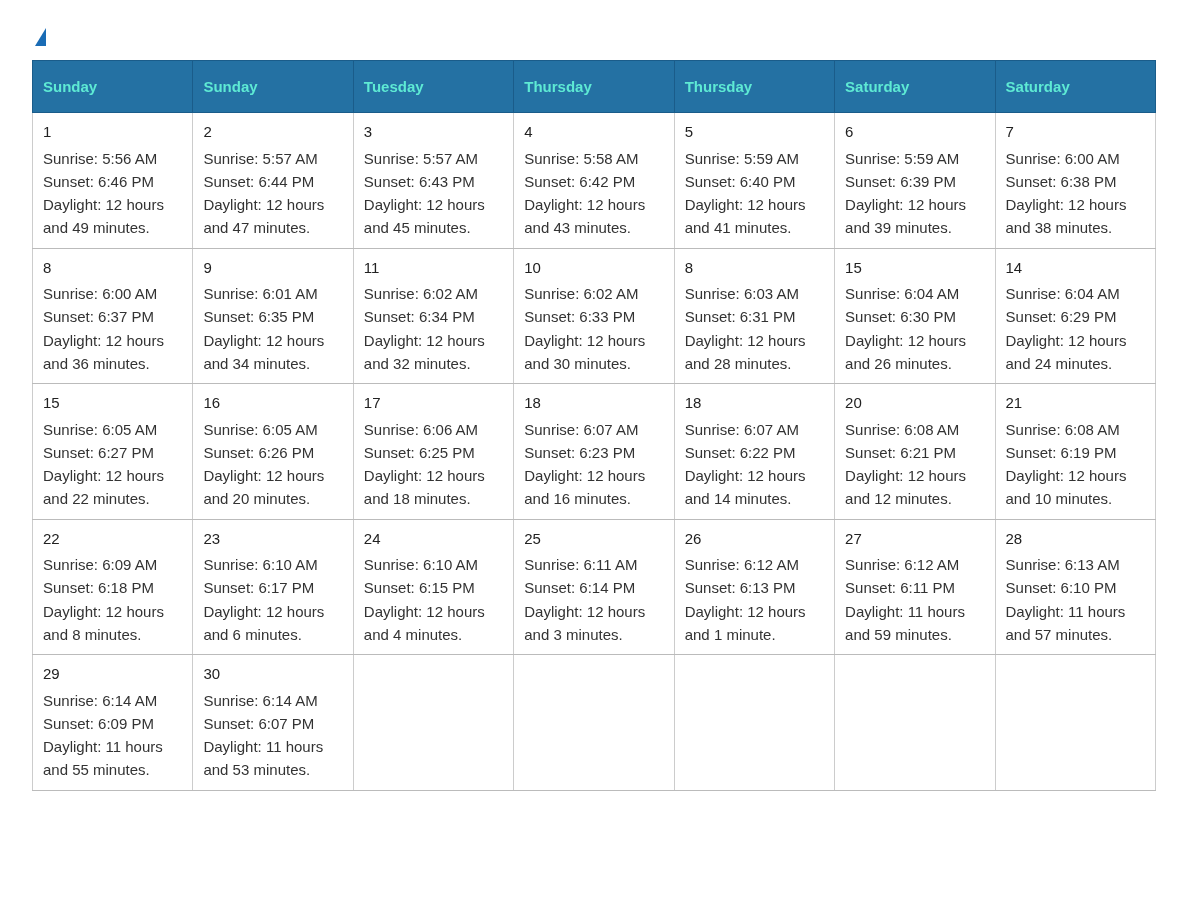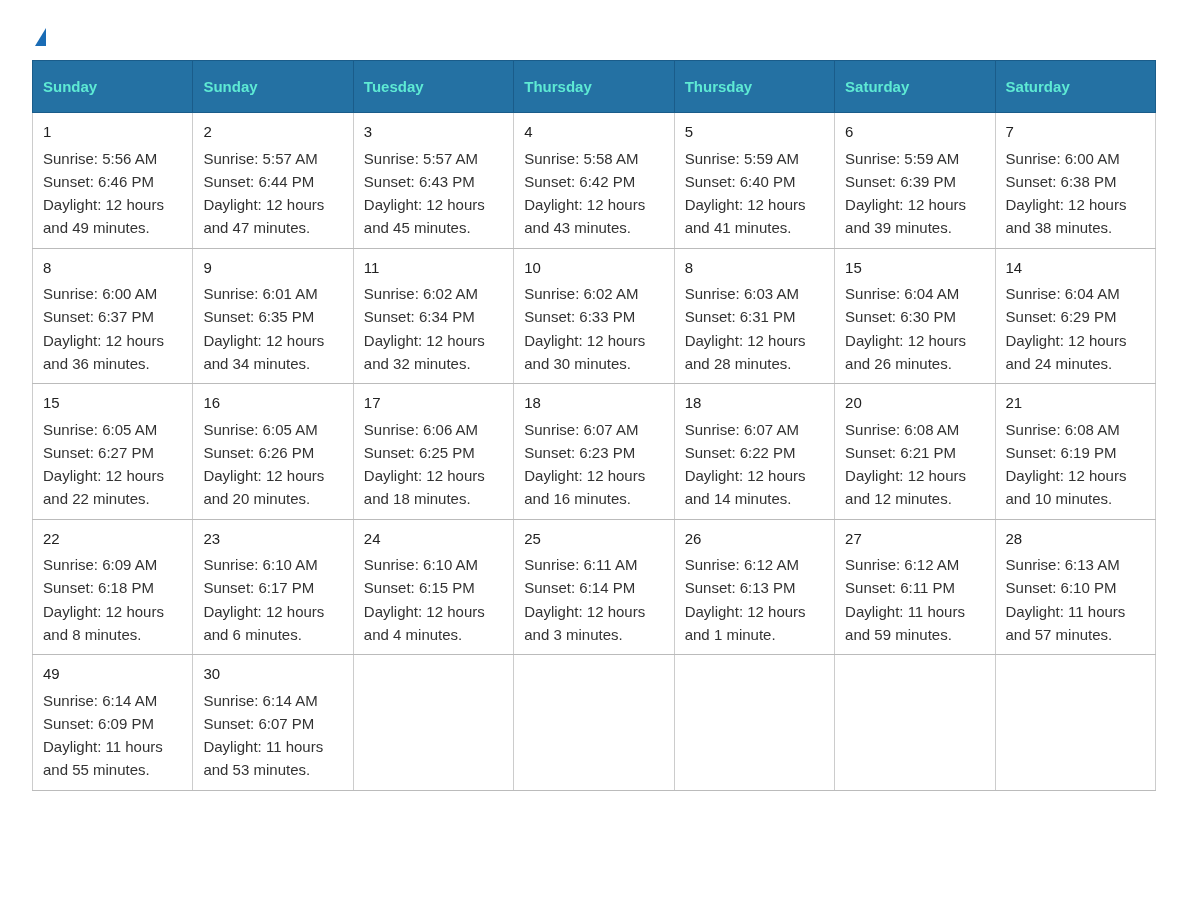--- a/index.html
+++ b/index.html
@@ -164,21 +164,21 @@
       <tr>
         <td><span class="day-num">22</span><span class="day-info">Sunrise: 6:09 AM<br>Sunset: 6:18 PM<br>Daylight: 12 hours<br>and 8 minutes.</span></td>
         <td><span class="day-num">23</span><span class="day-info">Sunrise: 6:10 AM<br>Sunset: 6:17 PM<br>Daylight: 12 hours<br>and 6 minutes.</span></td>
         <td><span class="day-num">24</span><span class="day-info">Sunrise: 6:10 AM<br>Sunset: 6:15 PM<br>Daylight: 12 hours<br>and 4 minutes.</span></td>
         <td><span class="day-num">25</span><span class="day-info">Sunrise: 6:11 AM<br>Sunset: 6:14 PM<br>Daylight: 12 hours<br>and 3 minutes.</span></td>
         <td><span class="day-num">26</span><span class="day-info">Sunrise: 6:12 AM<br>Sunset: 6:13 PM<br>Daylight: 12 hours<br>and 1 minute.</span></td>
         <td><span class="day-num">27</span><span class="day-info">Sunrise: 6:12 AM<br>Sunset: 6:11 PM<br>Daylight: 11 hours<br>and 59 minutes.</span></td>
         <td><span class="day-num">28</span><span class="day-info">Sunrise: 6:13 AM<br>Sunset: 6:10 PM<br>Daylight: 11 hours<br>and 57 minutes.</span></td>
       </tr>
       <tr>
-        <td><span class="day-num">49</span><span class="day-info">Sunrise: 6:14 AM<br>Sunset: 6:09 PM<br>Daylight: 11 hours<br>and 55 minutes.</span></td>
+        <td><span class="day-num">29</span><span class="day-info">Sunrise: 6:14 AM<br>Sunset: 6:09 PM<br>Daylight: 11 hours<br>and 55 minutes.</span></td>
         <td><span class="day-num">30</span><span class="day-info">Sunrise: 6:14 AM<br>Sunset: 6:07 PM<br>Daylight: 11 hours<br>and 53 minutes.</span></td>
         <td class="empty"></td>
         <td class="empty"></td>
         <td class="empty"></td>
         <td class="empty"></td>
         <td class="empty"></td>
       </tr>
     </tbody>
 </table>
 

